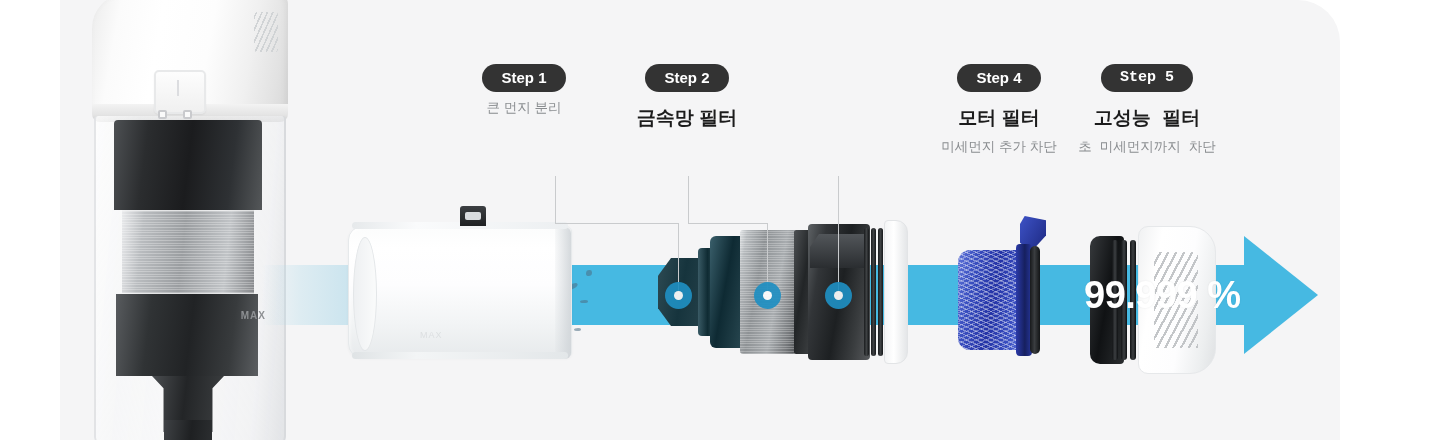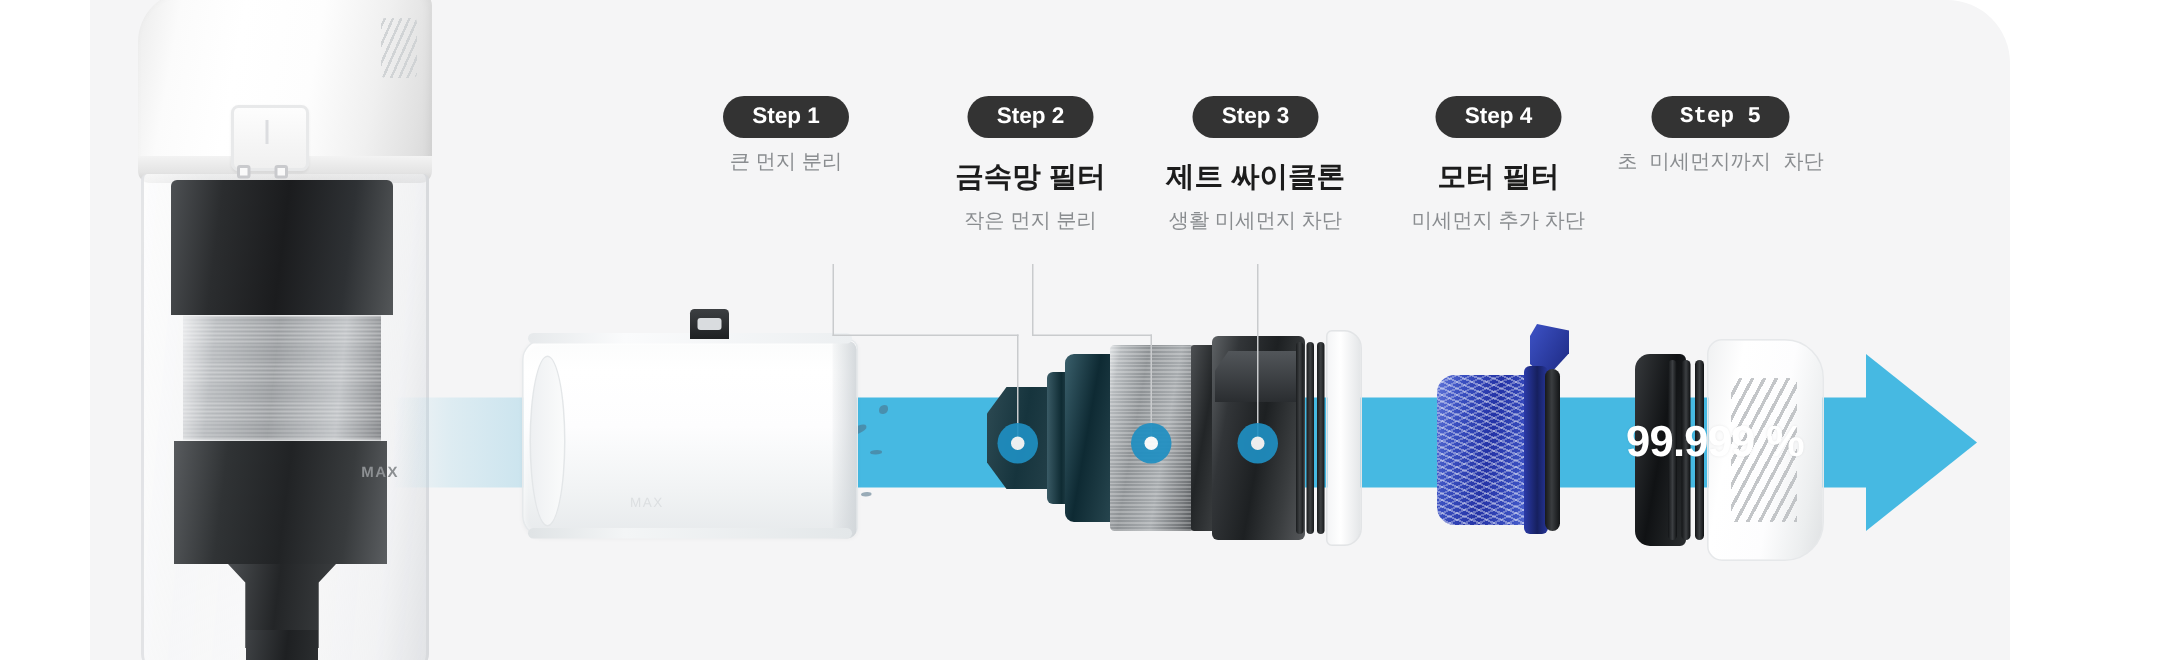--- a/index.html
+++ b/index.html
@@ -164,21 +164,21 @@
     position: absolute;
     left: 1244px; top: 236px;
     width: 74px; height: 118px;
     background: #46b9e2;
     clip-path: polygon(0 0, 100% 50%, 0 100%);
   }
   #pct {
     position: absolute;
     left: 1084px; top: 272px;
     width: 160px; height: 46px;
-    font-size: 29px; font-weight: 700;
+    font-size: 38px; font-weight: 700;
     color: #ffffff;
     letter-spacing: -0.5px;
     line-height: 46px;
     white-space: nowrap;
     z-index: 9;
     text-shadow: 0 0 2px rgba(0,0,0,.08);
   }
 
   
   #dust { position:absolute; left:470px; top:240px; width:140px; height:110px; }
@@ -500,43 +500,38 @@
   <div class="lead" style="left:0;top:0;">
     <div class="v" style="left:555px; top:176px; height:48px;"></div>
     <div class="h" style="left:555px; top:223px; width:124px;"></div>
     <div class="v" style="left:678px; top:223px; height:68px;"></div>
   </div>
   <div class="dot" style="left:665px; top:282px;"></div>
 
   <div class="step" style="left:597px; top:64px;text-align:center;">
     <span class="badge">Step 2</span>
     <div class="s-title">금속망 필터</div>
-    <div class="s-sub">작은 먼지 분리</div>
   </div>
   <div class="lead" style="left:0;top:0;">
     <div class="v" style="left:688px; top:176px; height:48px;"></div>
     <div class="h" style="left:688px; top:223px; width:80px;"></div>
     <div class="v" style="left:767px; top:223px; height:68px;"></div>
   </div>
   <div class="dot" style="left:754px; top:282px;"></div>
 
-  <div class="step" style="left:747px; top:64px;">
-    <span class="badge">Step 3</span>
-    <div class="s-title">제트 싸이클론</div>
-    <div class="s-sub">생활 미세먼지 차단</div>
-  </div>
   <div class="lead" style="left:0;top:0;">
     <div class="v" style="left:838px; top:176px; height:115px;"></div>
   </div>
   <div class="dot" style="left:825px; top:282px;"></div>
 
   <div class="step" style="left:909px; top:64px;">
     <span class="badge">Step 4</span>
     <div class="s-title">모터 필터</div>
     <div class="s-sub">미세먼지 추가 차단</div>
   </div>
 
   <div class="step" style="left:1057px; top:64px;font-family:Liberation Mono, monospace;">
     <span class="badge">Step 5</span>
+    <div class="s-title">고성능 필터</div>
     <div class="s-sub">초 미세먼지까지 차단</div>
   </div>
 
 </div>
 
 </body></html>

